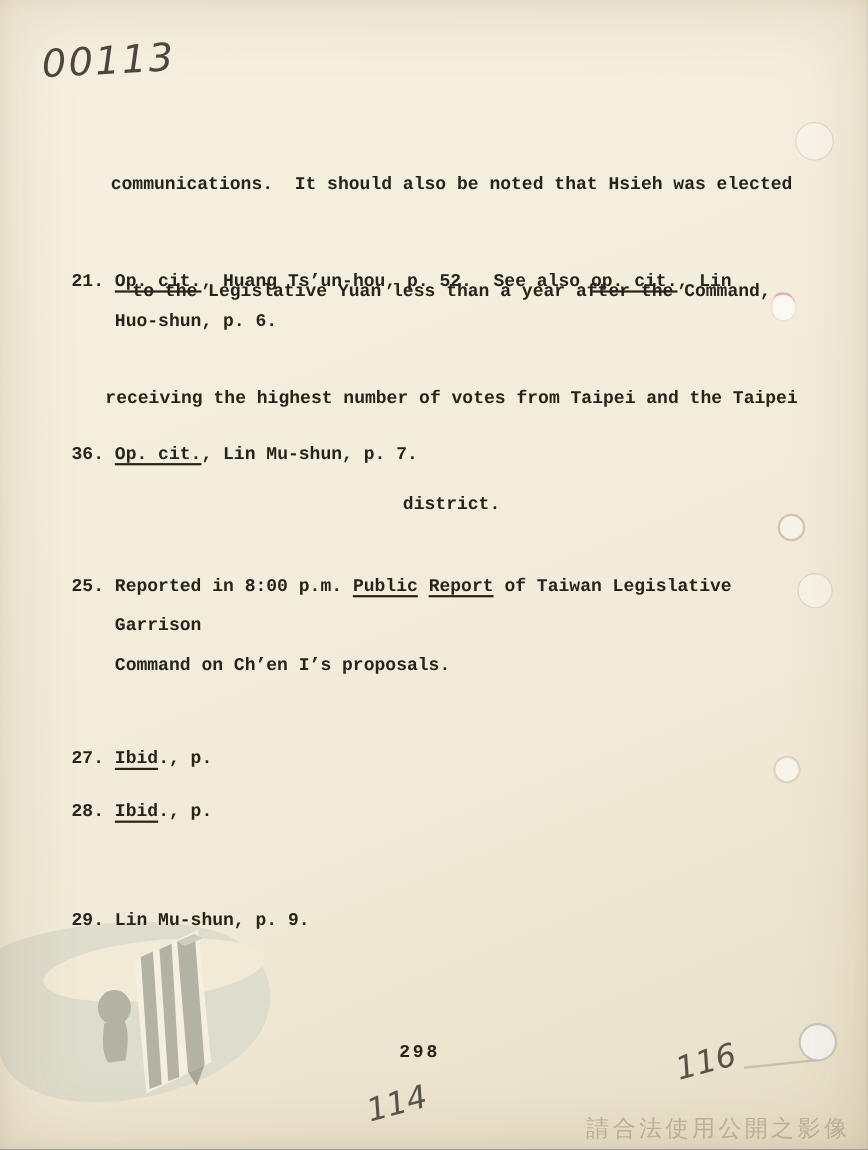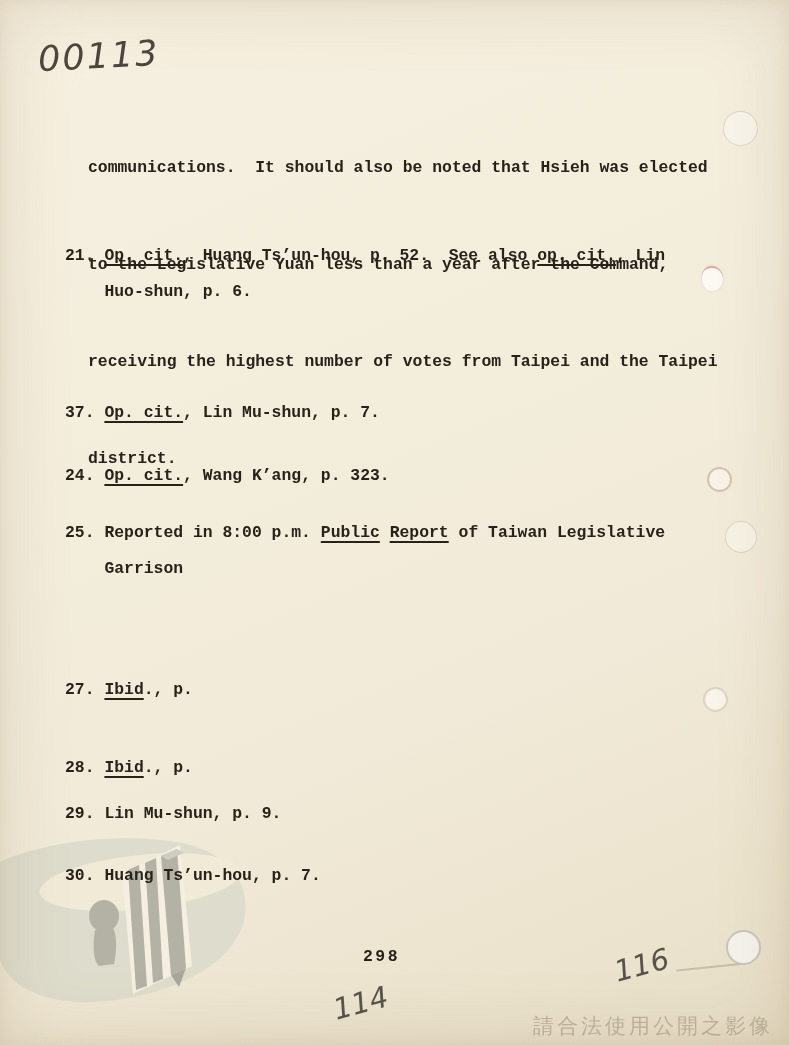--- a/index.html
+++ b/index.html
@@ -18,21 +18,21 @@
   }
   .typed{
     position:absolute;
     font-size:16.4px;
     font-weight:600;
     letter-spacing:0;
     white-space:pre-wrap;
     z-index:2;
   }
   .para{left:88px;top:87px;width:645px;line-height:32.4px;}
-  .para .pline{white-space:pre-wrap;}
+  .para .pline{white-space:pre-wrap;text-align:center;}
   .note{display:flex;left:49px;width:700px;line-height:36px;}
   .note .num{flex:0 0 39.4px;white-space:pre;margin-left:16px;}
   .note .ntext{flex:1 1 auto;white-space:pre-wrap;}
   .u{text-decoration:underline;text-decoration-thickness:1.6px;text-underline-offset:3.5px;}
   .pagenum{left:363px;top:947px;letter-spacing:2.5px;}
   .handw{
     position:absolute;z-index:3;
     font-family:"DejaVu Sans",sans-serif;
     font-style:italic;
     color:#4b463e;
@@ -92,54 +92,46 @@
     <div class="pline">district.</div>
   </div>
 
   <div class="typed note" style="top:238px">
     <span class="num">21. </span>
     <div class="ntext"><span class="u">Op. cit.</span><span>, Huang Ts’un-hou, p. 52.  See also </span><span class="u">op. cit.</span><span>, Lin</span><br><span>Huo-shun, p. 6.</span></div>
   </div>
 
 
   <div class="typed note" style="top:395px">
-    <span class="num">37. </span>
+    <span class="num">36. </span>
     <div class="ntext"><span class="u">Op. cit.</span><span>, Lin Mu-shun, p. 7.</span></div>
   </div>
 
-  <div class="typed note" style="top:458px">
-    <span class="num">24. </span>
-    <div class="ntext"><span class="u">Op. cit.</span><span>, Wang K’ang, p. 323.</span></div>
-  </div>
 
   <div class="typed note" style="top:515px">
     <span class="num">25. </span>
-    <div class="ntext"><span>Reported in 8:00 p.m. </span><span class="u">Public</span><span> </span><span class="u">Report</span><span> of Taiwan Legislative Garrison</span><br></div>
+    <div class="ntext"><span>Reported in 8:00 p.m. </span><span class="u">Public</span><span> </span><span class="u">Report</span><span> of Taiwan Legislative Garrison</span><br><span>Command on Ch’en I’s proposals.</span></div>
   </div>
 
 
   <div class="typed note" style="top:672px">
     <span class="num">27. </span>
     <div class="ntext"><span class="u">Ibid</span><span>., p.</span></div>
   </div>
 
-  <div class="typed note" style="top:750px">
+  <div class="typed note" style="top:720px">
     <span class="num">28. </span>
     <div class="ntext"><span class="u">Ibid</span><span>., p.</span></div>
   </div>
 
-  <div class="typed note" style="top:796px">
+  <div class="typed note" style="top:819px">
     <span class="num">29. </span>
     <div class="ntext"><span>Lin Mu-shun, p. 9.</span></div>
   </div>
 
-  <div class="typed note" style="top:858px">
-    <span class="num">30. </span>
-    <div class="ntext"><span>Huang Ts’un-hou, p. 7.</span></div>
-  </div>
 
   <div class="typed pagenum">298</div>
 
   <div class="handw hw-116">116</div>
   <div class="pencil-line"></div>
   <div class="handw hw-114">114</div>
 
   <div class="artifact hole-a"></div>
   <div class="artifact blob-b"></div>
   <div class="artifact hole-c"></div>

